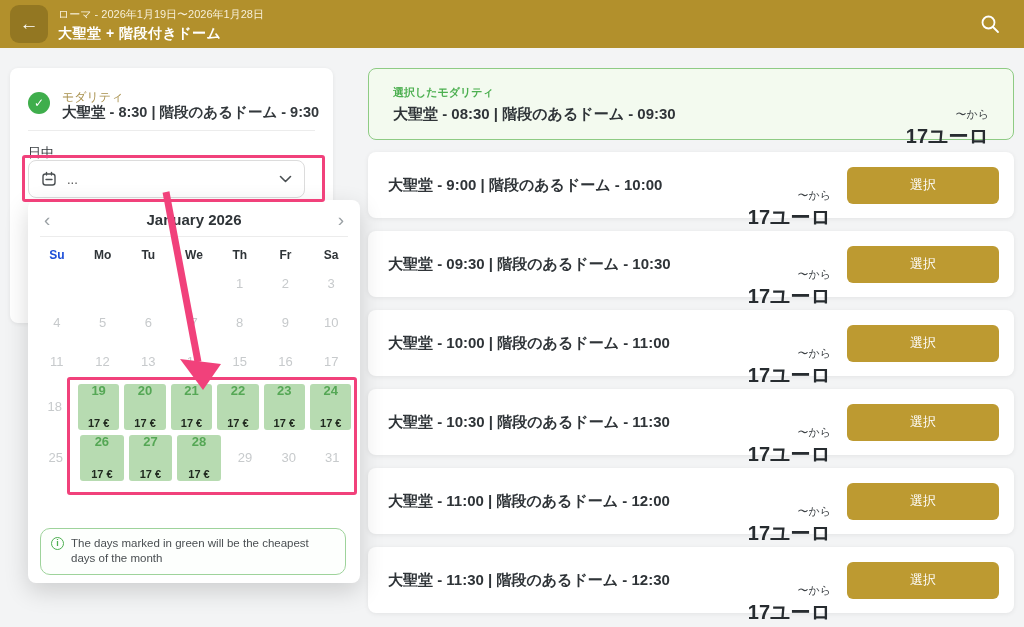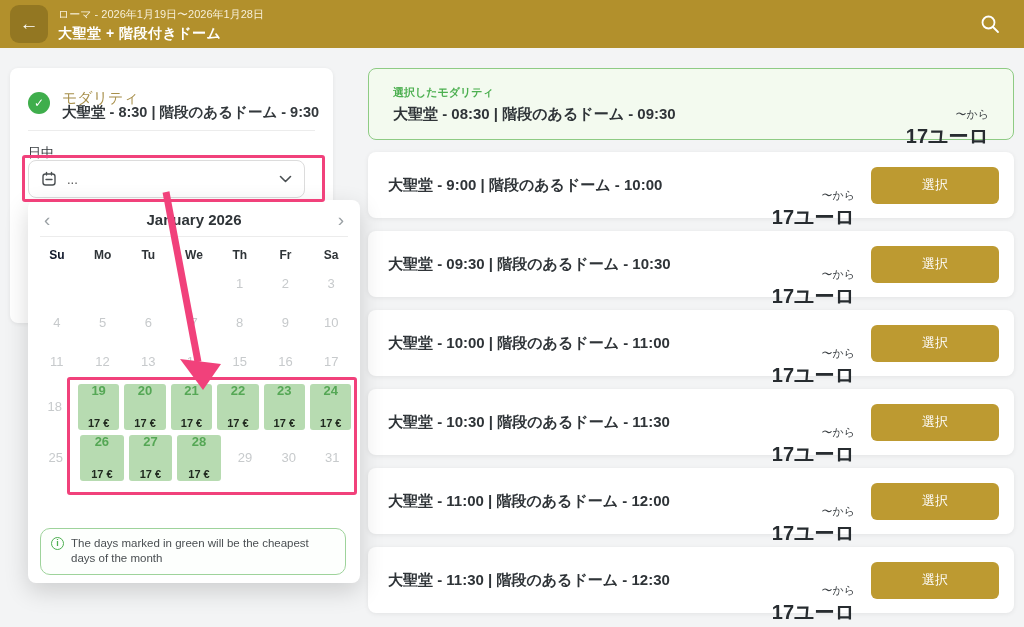--- a/index.html
+++ b/index.html
@@ -13,39 +13,39 @@
   .titles { position: absolute; left: 58px; top: 7px; color: #fff; }
   .titles .sub { font-size: 11px; color: #f7efd8; margin-bottom: 3px; }
   .titles .ttl { font-size: 14px; font-weight: bold; letter-spacing: .5px; }
   .search { position: absolute; right: 24px; top: 14px; width: 20px; height: 20px; cursor: pointer; }
 
   
   .modality-card { position: absolute; left: 10px; top: 68px; width: 323px; height: 255px; background: #fff;
     border-radius: 8px; box-shadow: 0 1px 4px rgba(0,0,0,.07); z-index: 1; }
   .check-circle { position: absolute; left: 18px; top: 24px; width: 22px; height: 22px; border-radius: 50%;
     background: #3fae4c; color: #fff; font-size: 12px; font-weight: bold; text-align: center; line-height: 22px; }
-  .mod-label { position: absolute; left: 52px; top: 21px; font-size: 15px; color: #a8904c; text-align: center; }
+  .mod-label { position: absolute; left: 52px; top: 21px; font-size: 12px; color: #a8904c; text-align: center; }
   .mod-value { position: absolute; left: 52px; top: 35px; font-size: 14.5px; font-weight: bold; color: #33383c; white-space: nowrap; }
   .mod-divider { position: absolute; left: 18px; right: 18px; top: 62px; border-top: 1px solid #ececec; }
   .day-label { position: absolute; left: 18px; top: 76px; font-size: 13px; color: #33383c; }
   .date-dropdown { position: absolute; left: 18px; top: 92px; width: 277px; height: 38px; border: 1px solid #dcdcdc;
     border-radius: 8px; background: #fff; display: flex; align-items: center; padding: 0 12px; gap: 10px; cursor: pointer; }
   .date-dropdown .value { font-size: 13px; color: #555; }
   .date-dropdown .chev { margin-left: auto; display: flex; }
 
   
   .calendar-popup { position: absolute; left: 28px; top: 200px; width: 332px; height: 383px; background: #fff;
     border-radius: 8px; box-shadow: 0 8px 24px rgba(0,0,0,.16); z-index: 5; }
   .cal-head { display: flex; align-items: center; justify-content: space-between; padding: 10px 16px 7px; }
   .cal-head .month { font-size: 15px; font-weight: bold; color: #2f3438; }
   .cal-head .nav { color: #9aa0a4; font-size: 19px; cursor: pointer; line-height: 1; }
   .cal-divider { border-top: 1px solid #ececec; margin: 0 12px; }
   .weekdays { display: flex; padding: 11px 6px 2px; }
   .weekdays span { flex: 1; text-align: center; font-size: 12px; font-weight: bold; color: #2f3438; }
-  .weekdays span.sun { color: #0f172a; }
+  .weekdays span.sun { color: #1d4ed8; }
   .cal-row { display: flex; align-items: center; padding: 0 6px; height: 39px; }
   .cal-row.tall { height: 51px; }
   .cal-cell { flex: 1; text-align: center; font-size: 13px; color: #c7cacc; }
   .cal-cell.green { background: #b7dbb1; border-radius: 3px; height: 46px; margin: 0 2.5px;
     display: flex; flex-direction: column; justify-content: center; gap: 19px; cursor: pointer; }
   .cal-cell.green .d { color: #55a755; font-weight: bold; font-size: 13px; line-height: 1.1; }
   .cal-cell.green .p { color: #20291f; font-weight: bold; font-size: 11px; line-height: 1.1; }
   .info-note { position: absolute; left: 12px; bottom: 8px; width: 306px; border: 1px solid #9ed39b; background: #fdfffd;
     border-radius: 10px; padding: 7px 10px; display: flex; gap: 7px; font-size: 11.5px; color: #4a4f52; line-height: 1.35; }
   .info-icon { flex: none; width: 13px; height: 13px; margin-top: 1px; border: 1.2px solid #4caf50; border-radius: 50%;
@@ -57,21 +57,21 @@
     display: flex; align-items: center; justify-content: space-between; padding: 0 24px; margin-bottom: 12px; }
   .sel-label { color: #4caf50; font-size: 11px; font-weight: bold; margin-bottom: 5px; }
   .sel-title { font-size: 15px; font-weight: bold; color: #2f3438; }
   .price-block { text-align: right; margin-top: 48px; }
   .price-block .from { font-size: 11px; color: #3a3f43; margin-bottom: 1px; }
   .price-block .price { font-size: 20px; font-weight: bold; color: #272c30; }
   .slot { height: 66px; background: #fff; border-radius: 8px; box-shadow: 0 1px 5px rgba(0,0,0,.07);
     display: flex; align-items: center; padding: 0 15px 0 20px; margin-bottom: 13px; }
   .slot-title { flex: 1; font-size: 15px; font-weight: bold; color: #2f3438; }
   .slot .price-block { margin-right: 16px; }
-  .select-btn { width: 128px; height: 37px; background: #bd9a31; border: none; border-radius: 6px;
+  .select-btn { width: 152px; height: 37px; background: #bd9a31; border: none; border-radius: 6px;
     color: #fff; font-size: 13px; cursor: pointer; font-family: Liberation Serif, serif; }
 
   
   .ann { position: absolute; border: 3.5px solid #f1417b; border-radius: 3px; z-index: 20; pointer-events: none; }
   .ann.rect1 { left: 22px; top: 155px; width: 303px; height: 47px; }
   .ann.rect2 { left: 67px; top: 377px; width: 290px; height: 118px; }
   .ann-arrow { position: absolute; left: 0; top: 0; width: 1024px; height: 627px; z-index: 21; pointer-events: none; }
 </style>
 </head>
 <body>

